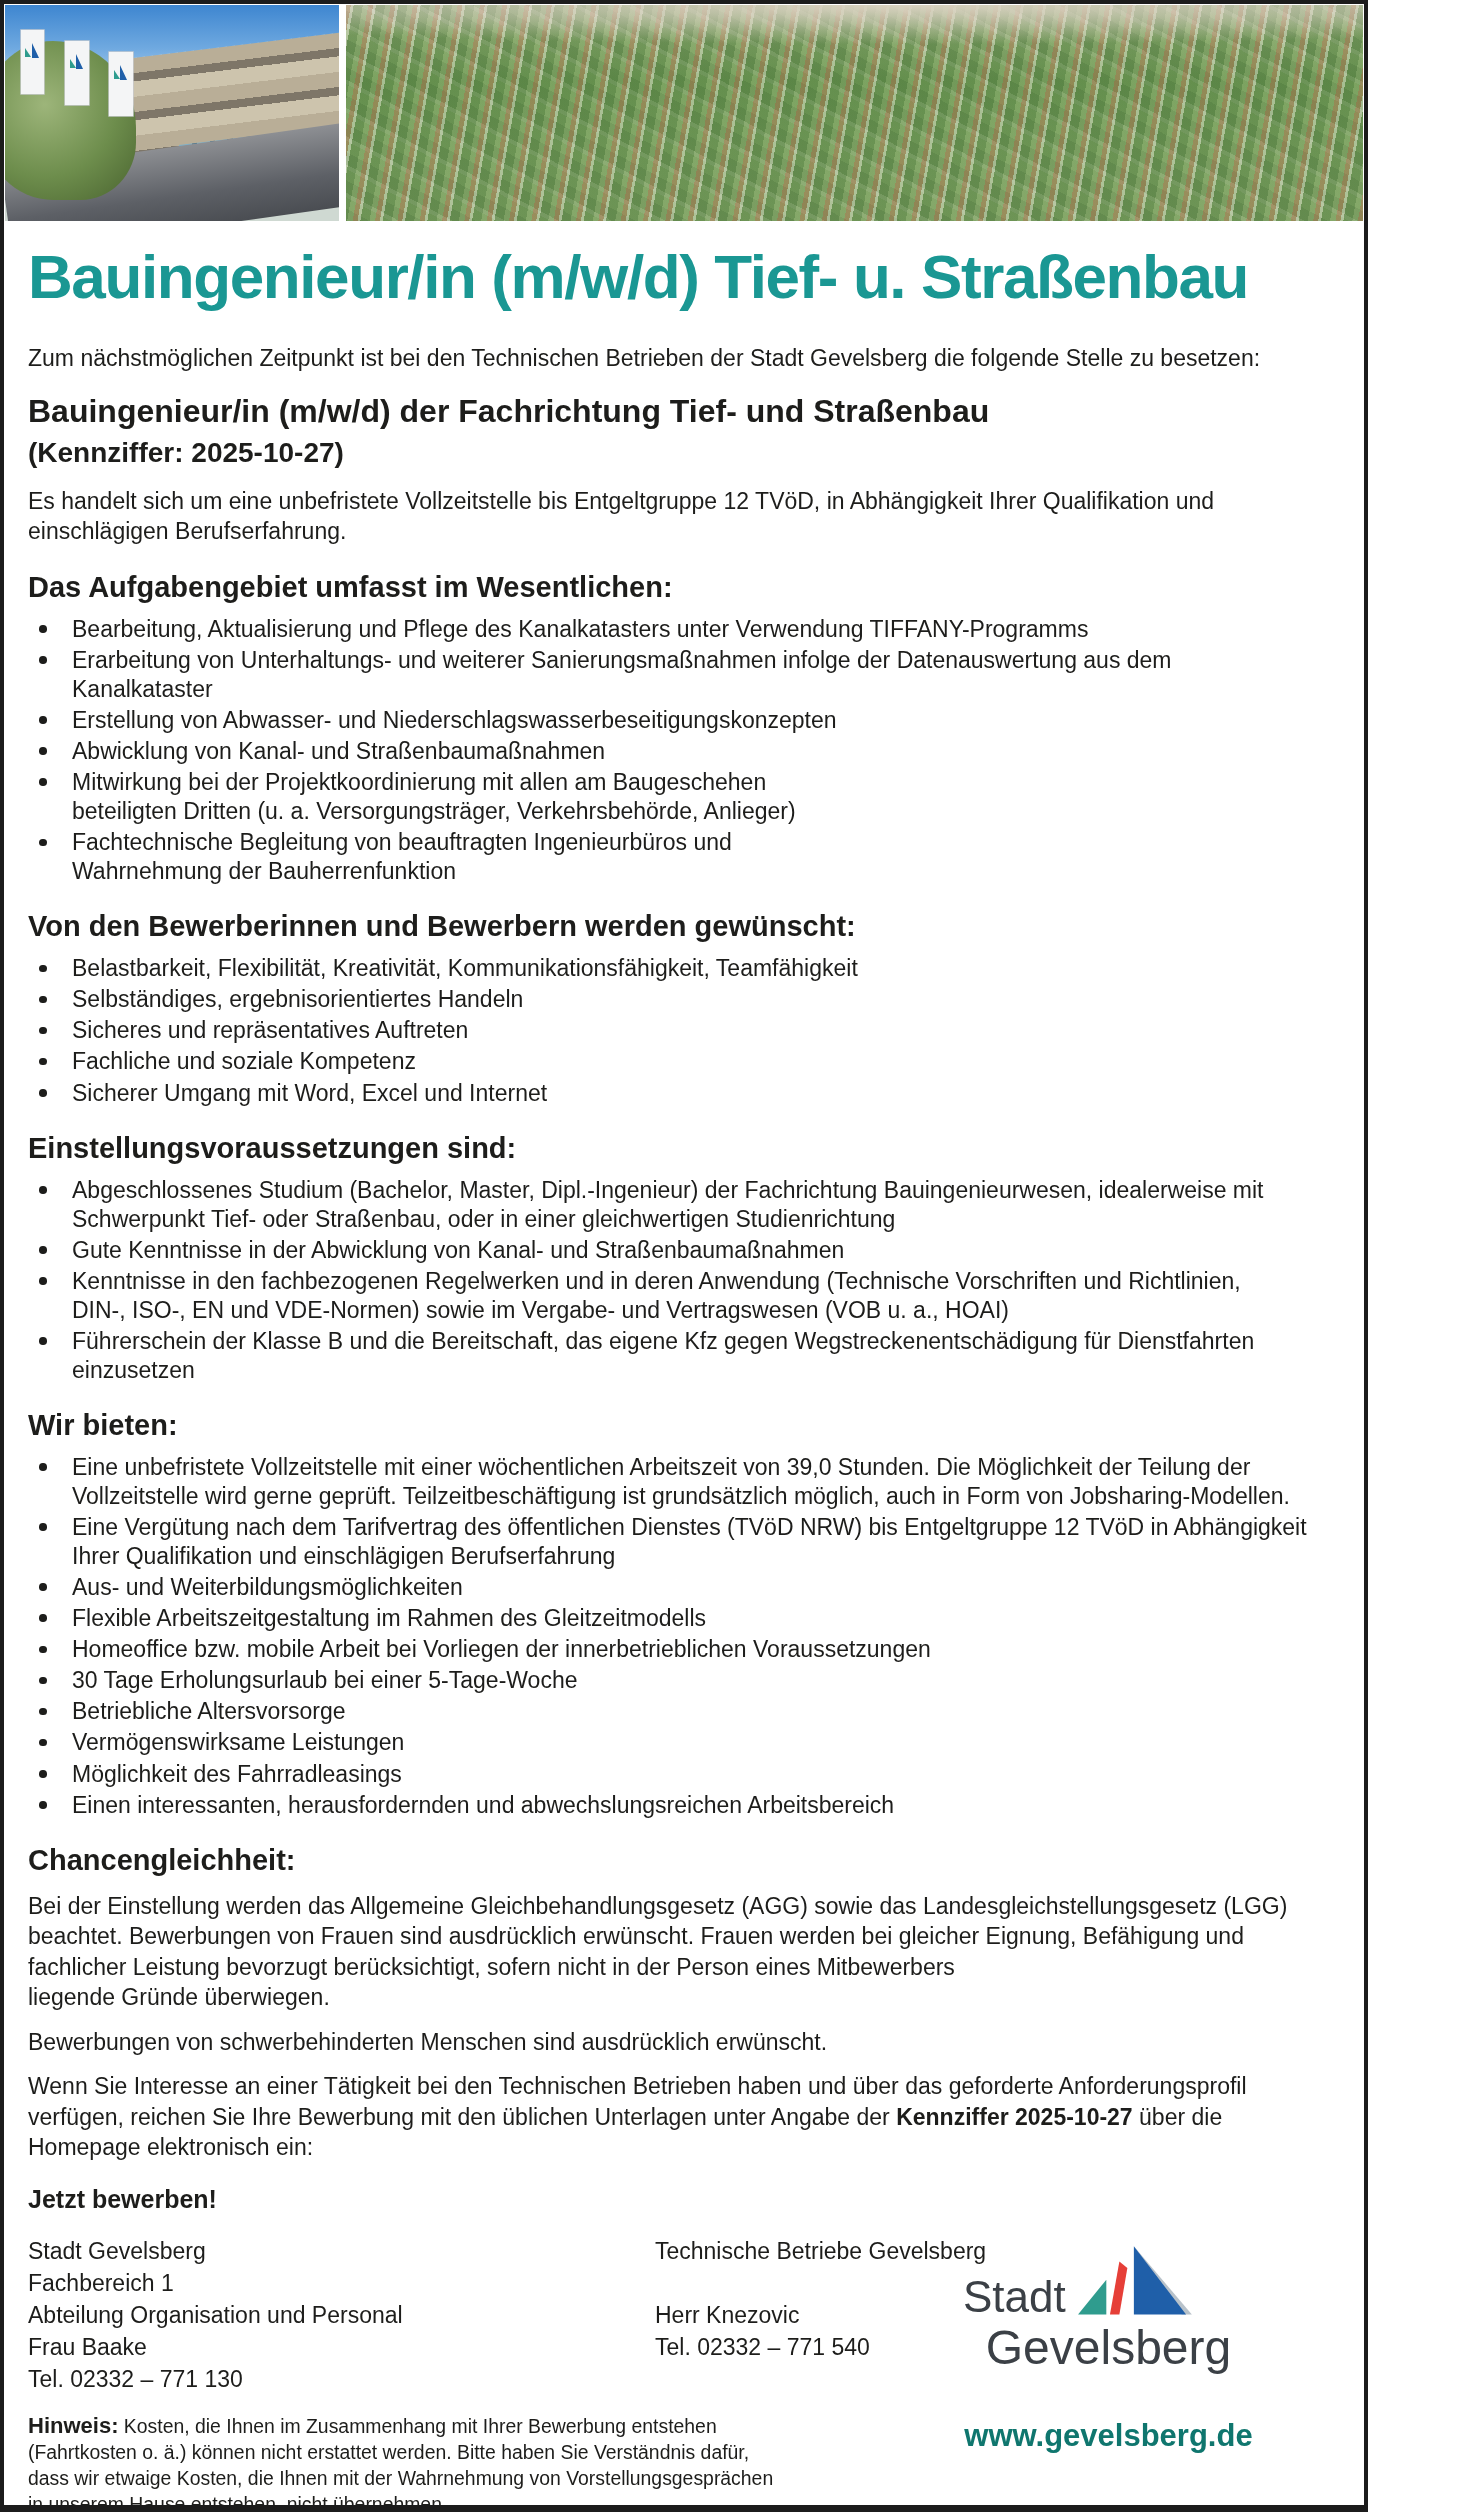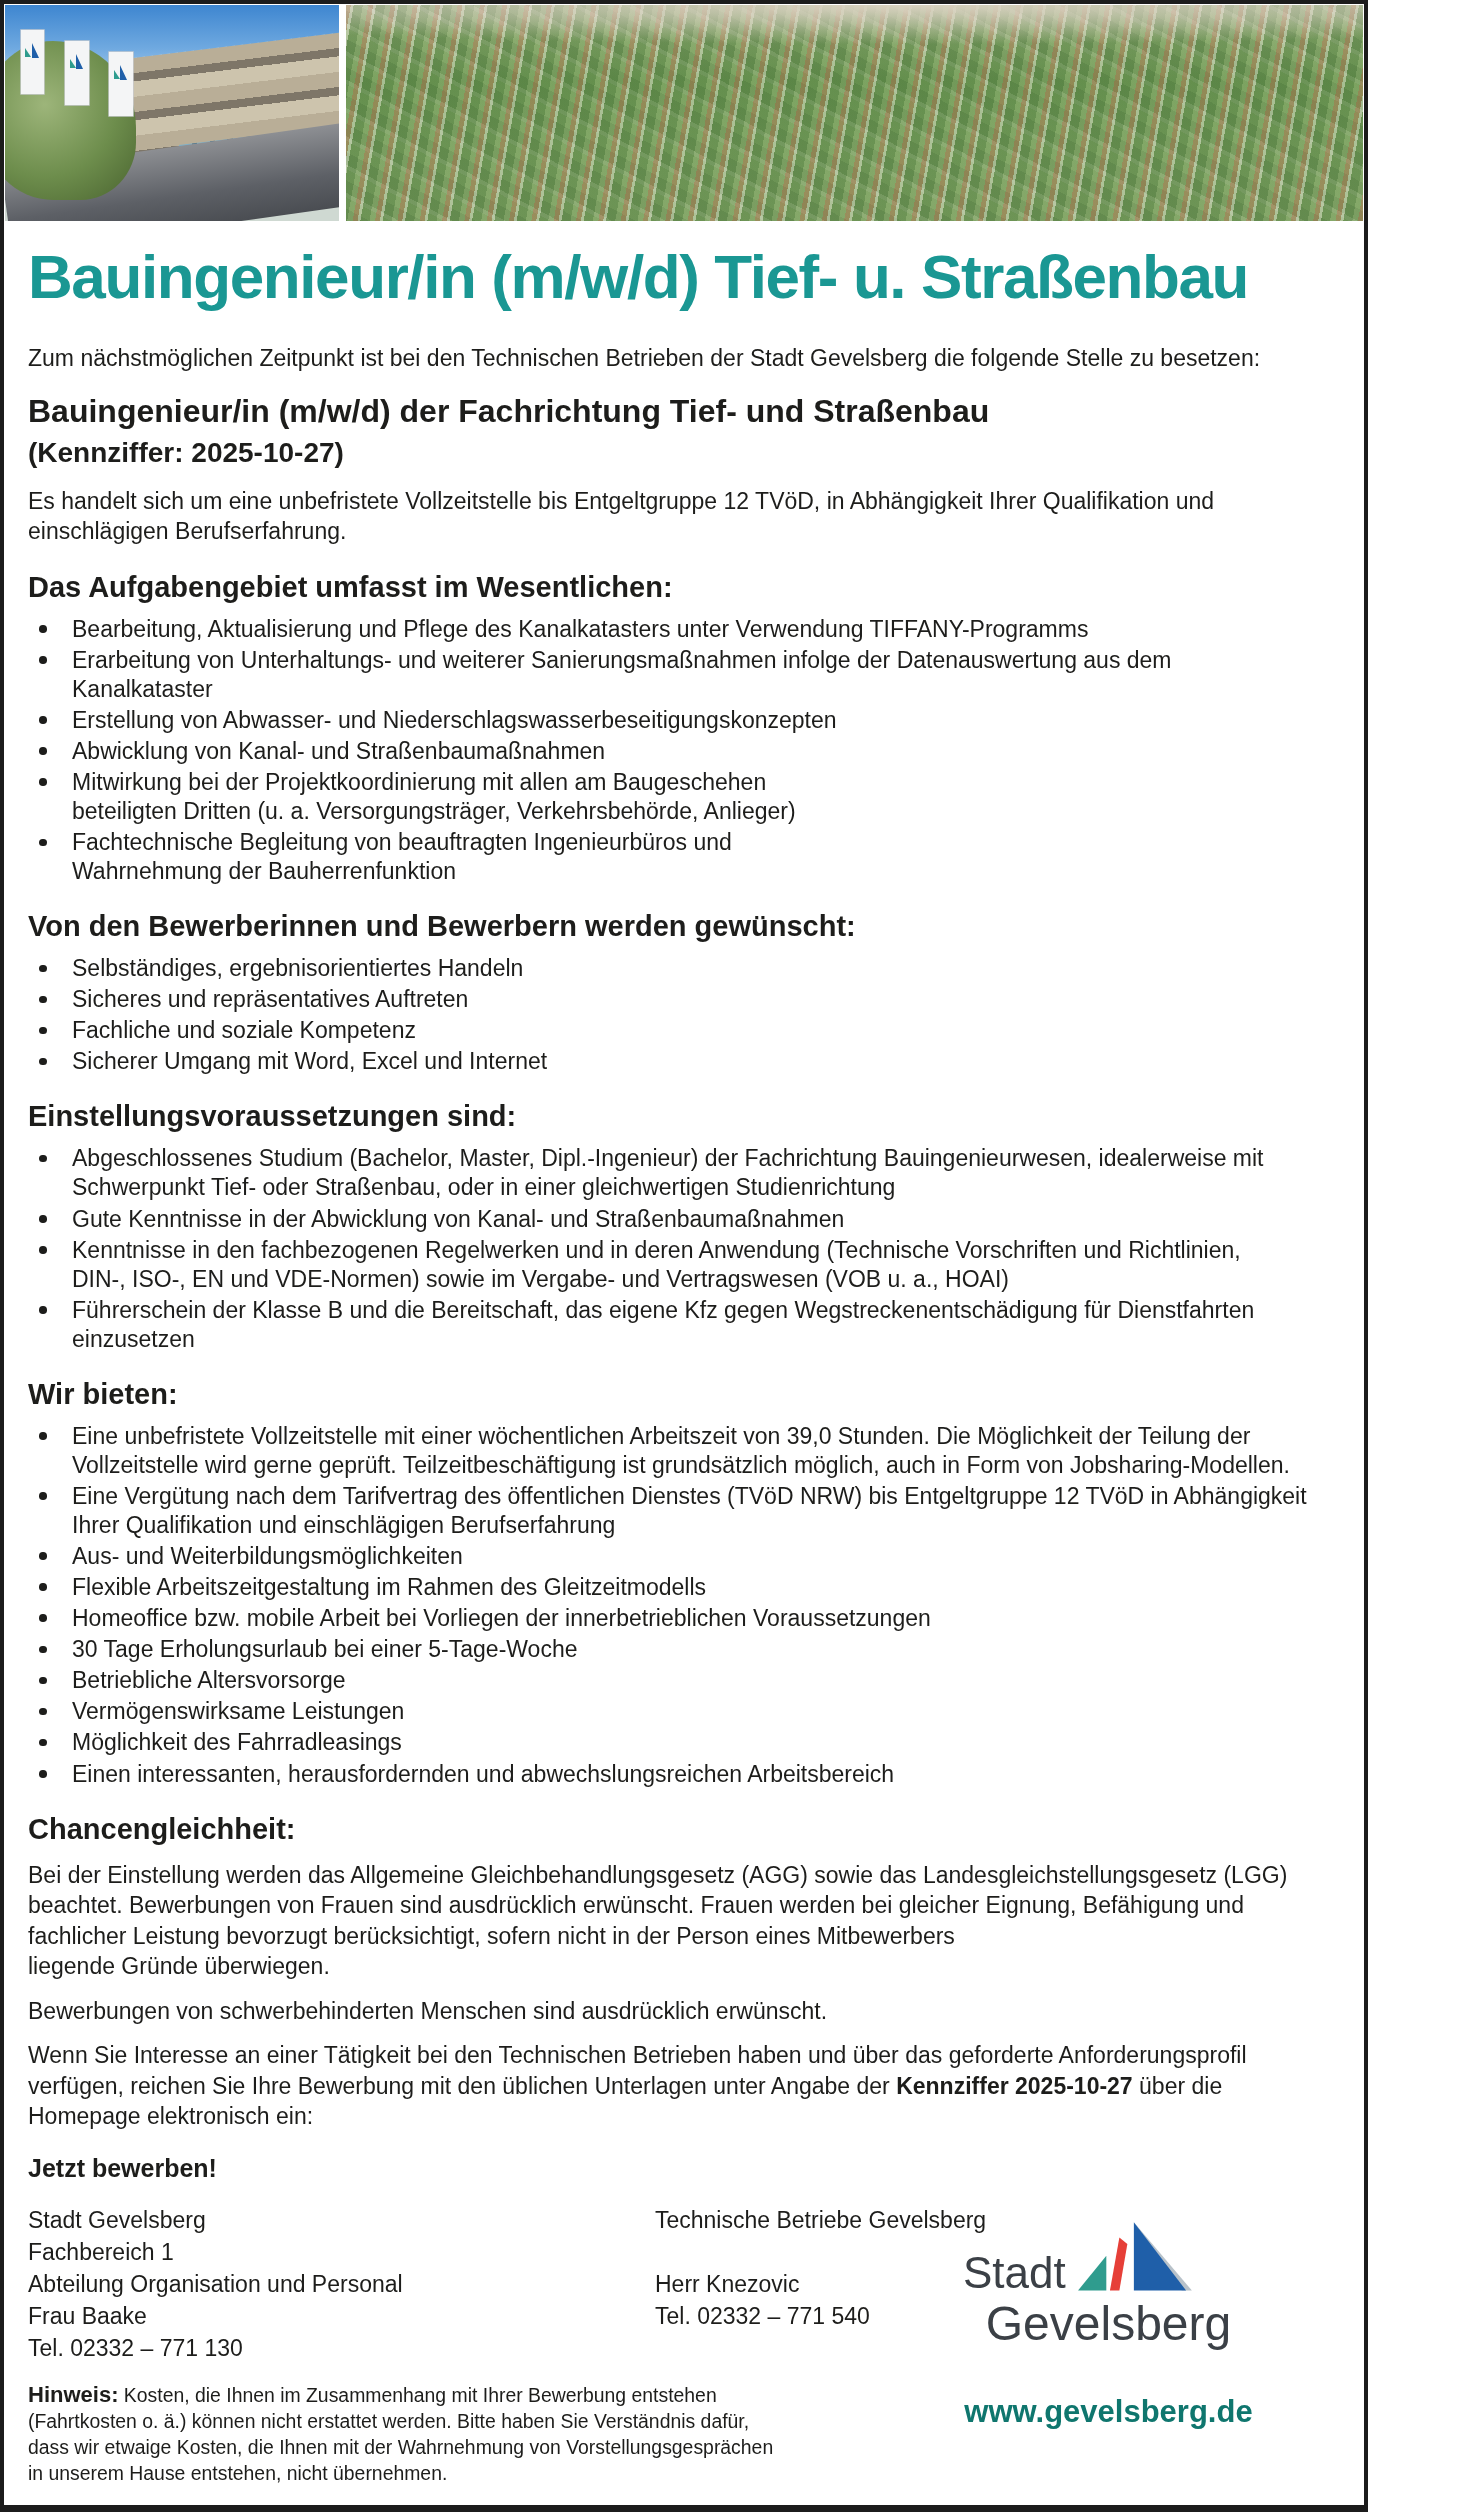--- a/index.html
+++ b/index.html
@@ -43,21 +43,21 @@
   ul.bullets li::before{content:"";position:absolute;left:11px;top:10.4px;width:7.6px;height:7.6px;border-radius:50%;background:#1d1d1b;}
   .para{margin:14px 0 0;font-size:23px;line-height:30.5px;}
   .cta{margin:21px 0 0;font-size:25px;line-height:30.5px;font-weight:bold;}
   
   .footer{position:relative;margin-top:21px;}
   .contacts{display:grid;grid-template-columns:627px 1fr;font-size:23px;}
   .contact-line{line-height:32px;}
   .contact-spacer{height:32px;}
   .hinweis{margin-top:18px;width:817px;font-size:19.4px;line-height:26px;}
   .hinweis-label{font-size:22px;font-weight:bold;}
-  .logo{position:absolute;top:14px;right:89px;width:291px;color:#3b4046;}
+  .logo{position:absolute;top:7px;right:89px;width:291px;color:#3b4046;}
   .logo-top{display:flex;align-items:flex-end;}
   .logo-stadt{font-size:44px;line-height:44px;}
   .logo-tri{margin-left:9.7px;margin-bottom:-9.7px;}
   .logo-gevelsberg{font-size:48px;line-height:48px;margin-top:4.2px;text-align:center;}
   .logo-web{margin-top:46px;font-size:31px;font-weight:bold;color:#0f766e;text-align:center;}
 </style>
 </head>
 <body>
 
 <div class="page">
@@ -93,20 +93,21 @@
       <li>Erstellung von Abwasser- und Niederschlagswasserbeseitigungskonzepten</li>
       <li>Abwicklung von Kanal- und Straßenbaumaßnahmen</li>
       <li>Mitwirkung bei der Projektkoordinierung mit allen am Baugeschehen
 beteiligten Dritten (u. a. Versorgungsträger, Verkehrsbehörde, Anlieger)</li>
       <li>Fachtechnische Begleitung von beauftragten Ingenieurbüros und
 Wahrnehmung der Bauherrenfunktion</li>
     </ul>
 
     <h2 class="section-h">Von den Bewerberinnen und Bewerbern werden gewünscht:</h2>
     <ul class="bullets">
+      <li>Belastbarkeit, Flexibilität, Kreativität, Kommunikationsfähigkeit, Teamfähigkeit</li>
       <li>Selbständiges, ergebnisorientiertes Handeln</li>
       <li>Sicheres und repräsentatives Auftreten</li>
       <li>Fachliche und soziale Kompetenz</li>
       <li>Sicherer Umgang mit Word, Excel und Internet</li>
     </ul>
 
     <h2 class="section-h">Einstellungsvoraussetzungen sind:</h2>
     <ul class="bullets">
       <li>Abgeschlossenes Studium (Bachelor, Master, Dipl.-Ingenieur) der Fachrichtung Bauingenieurwesen, idealerweise mit
 Schwerpunkt Tief- oder Straßenbau, oder in einer gleichwertigen Studienrichtung</li>

